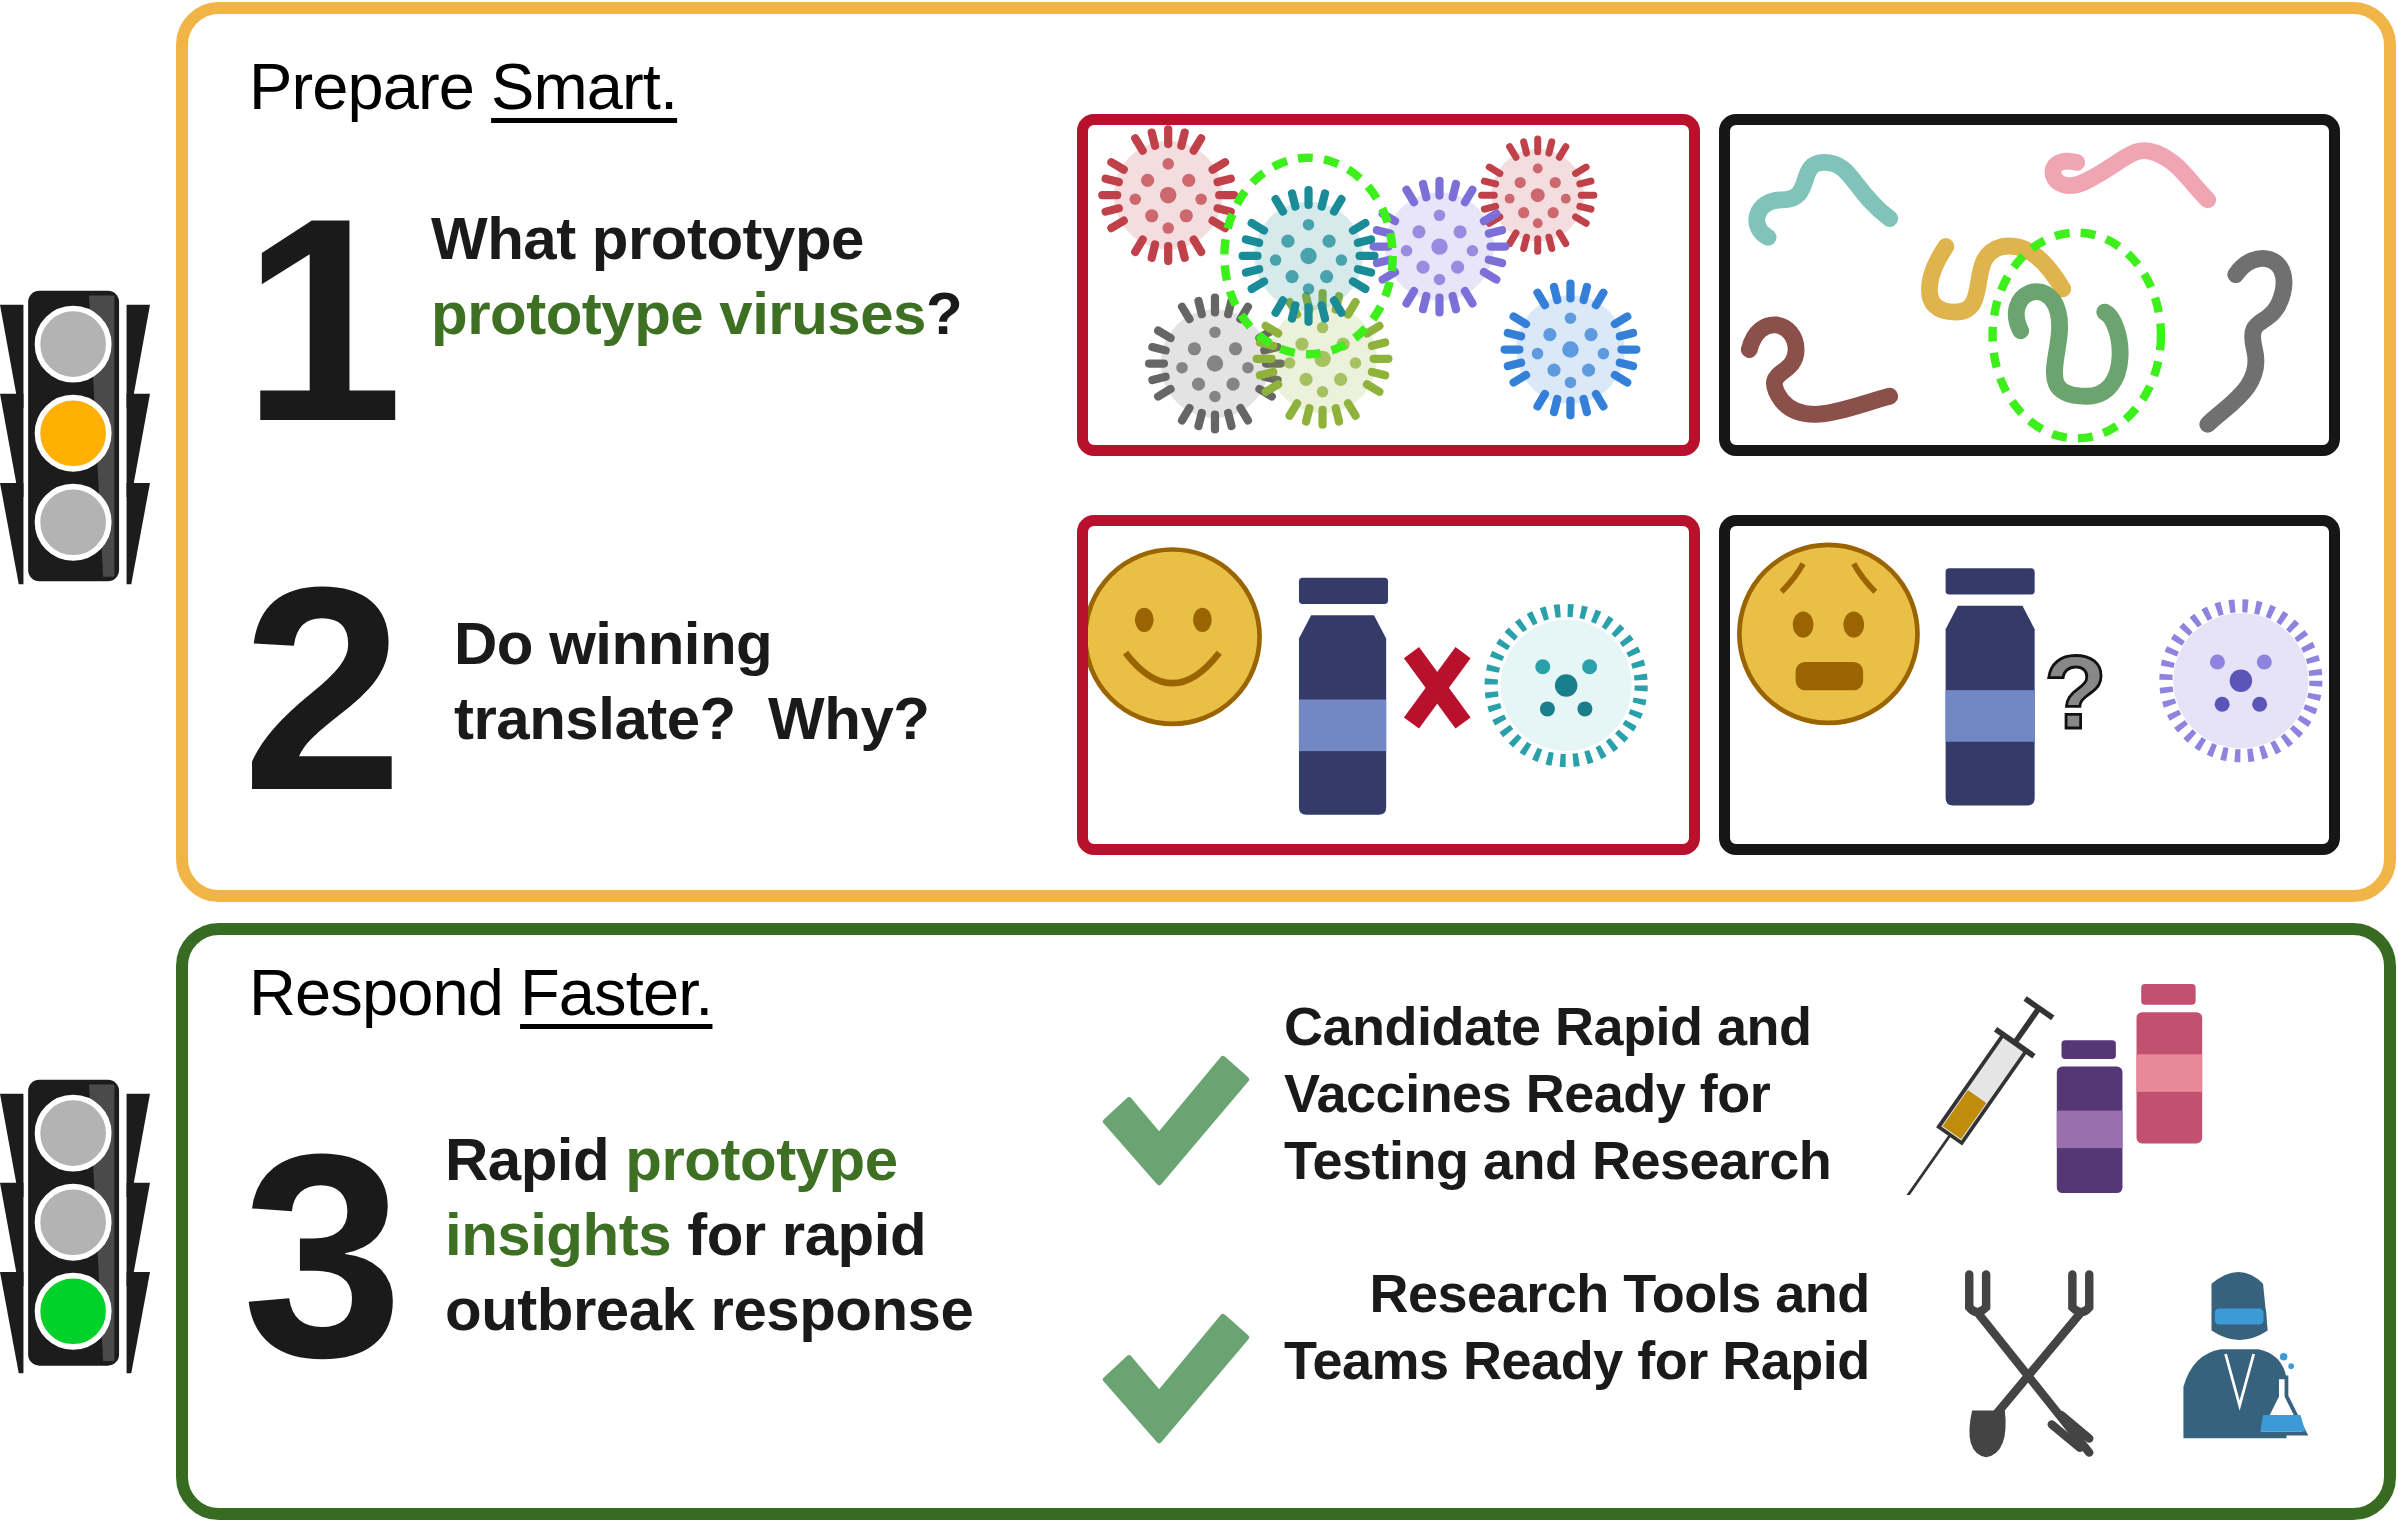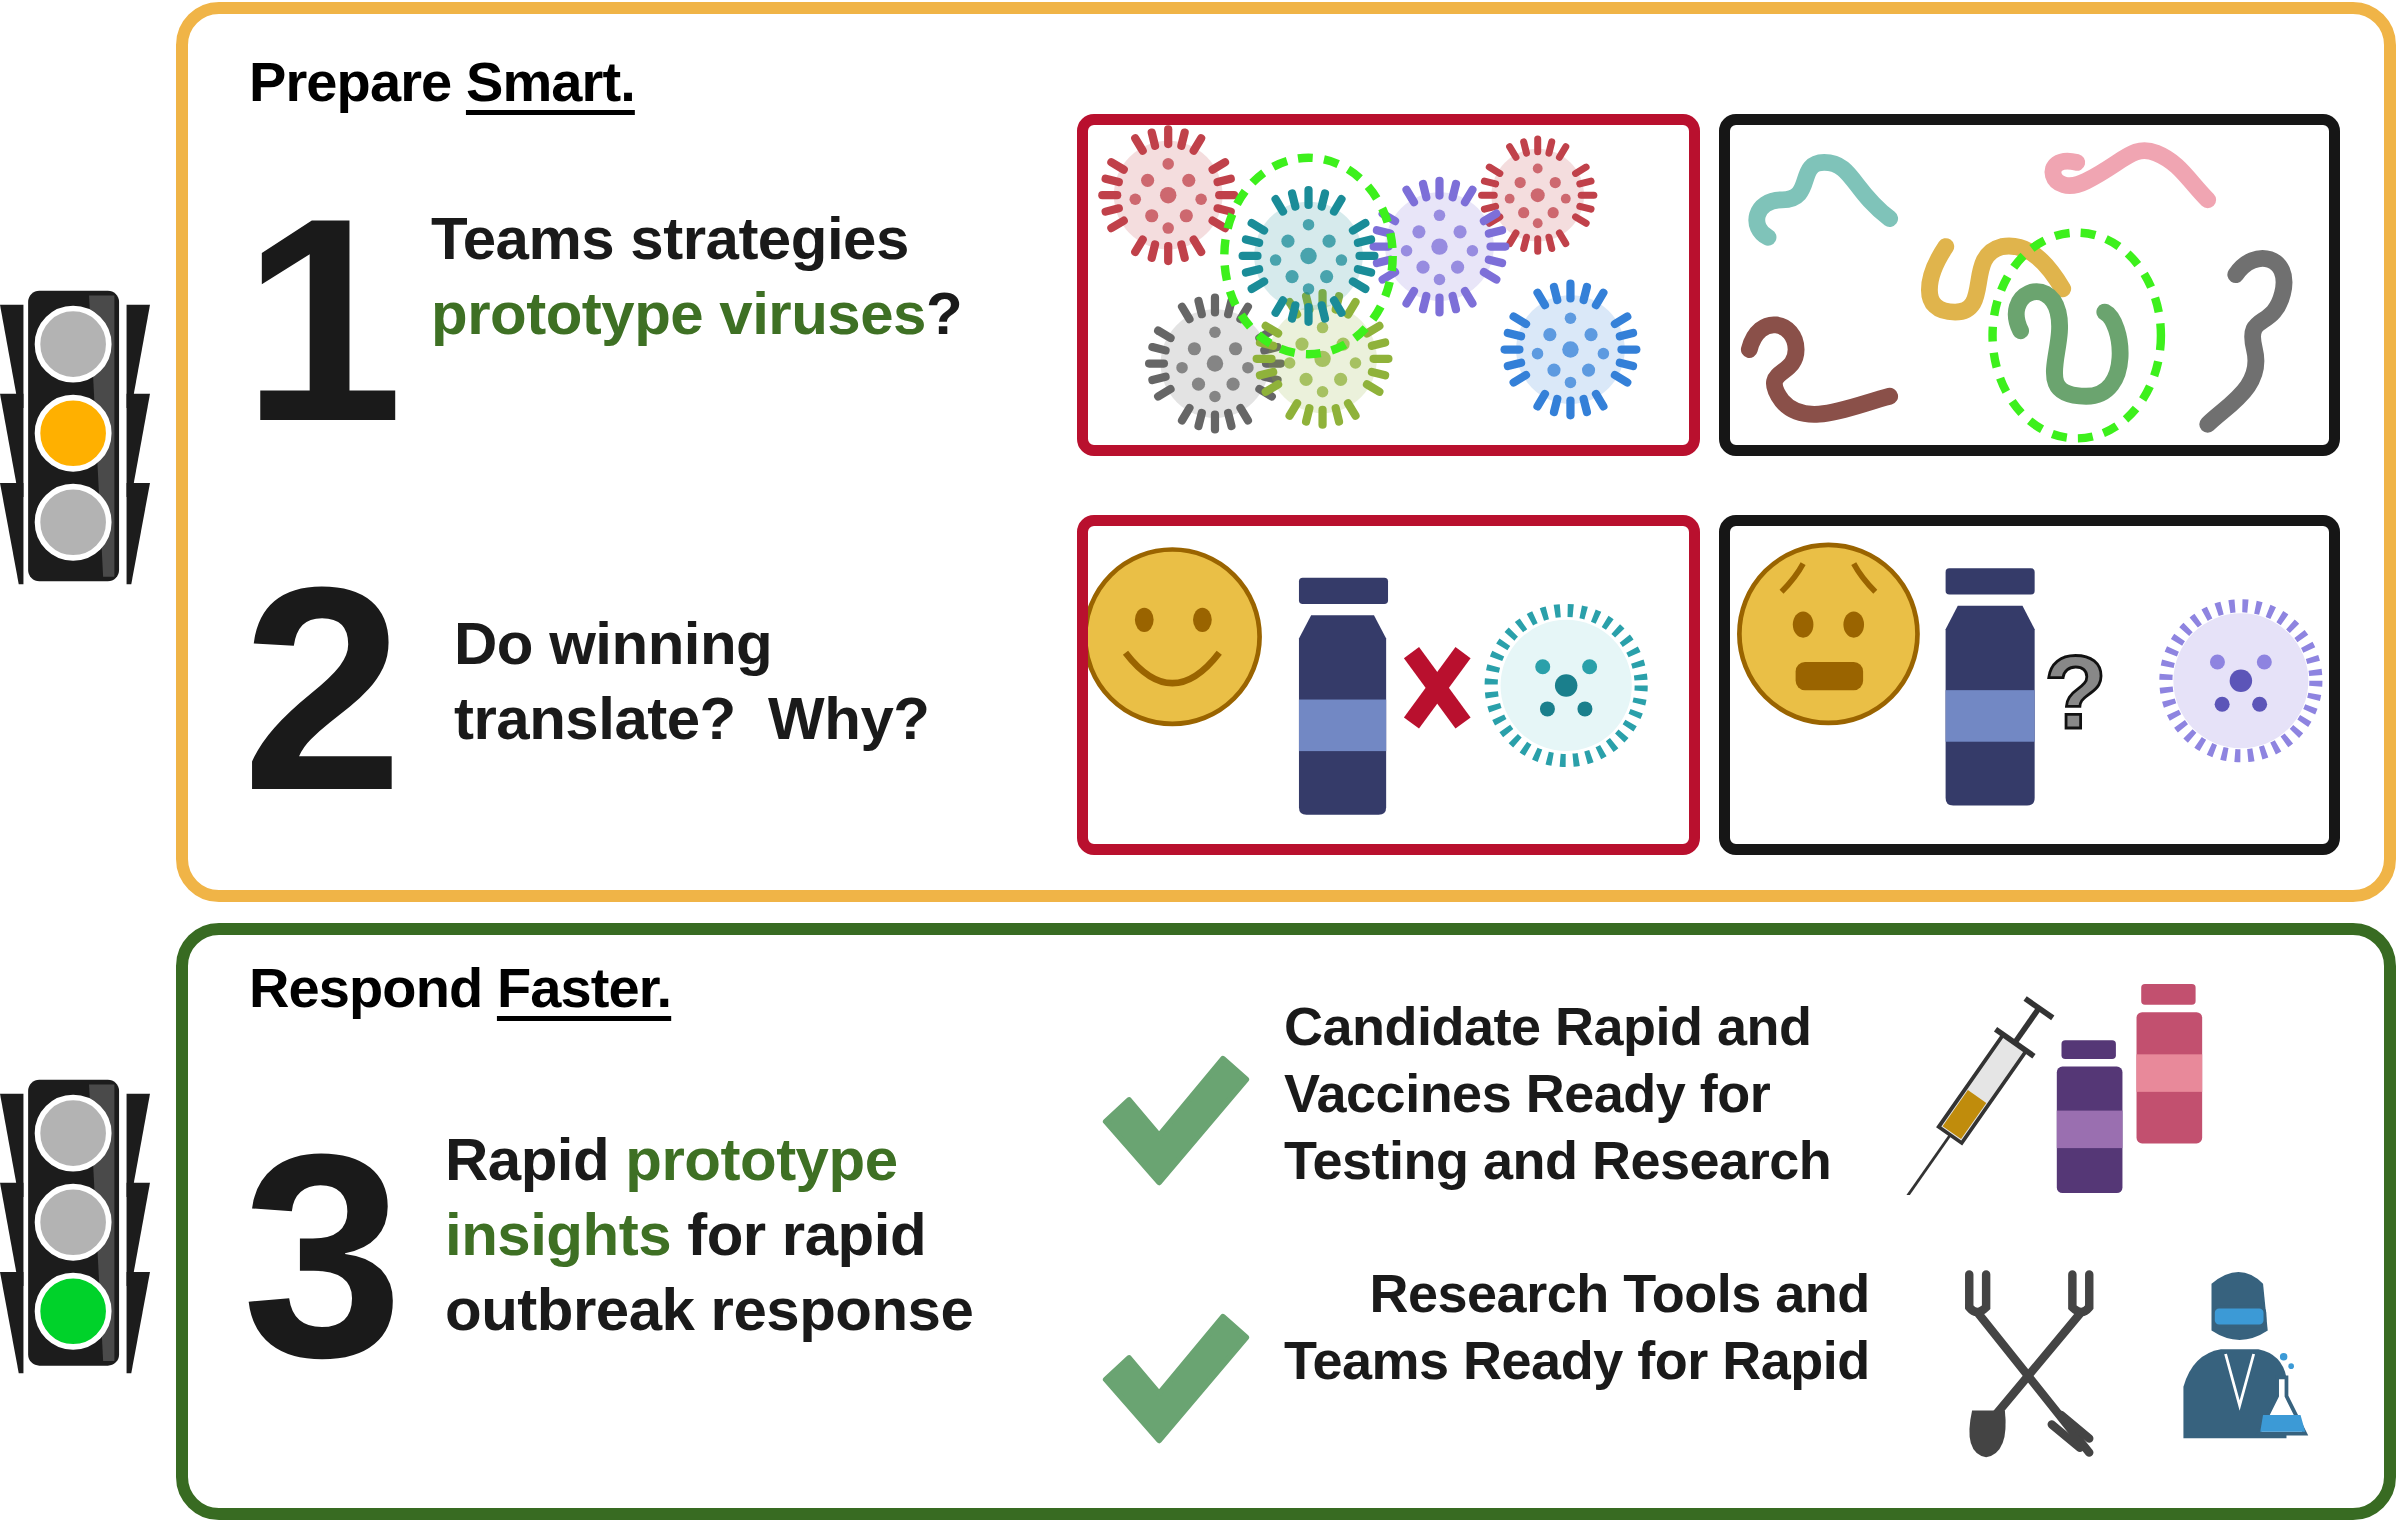--- a/index.html
+++ b/index.html
@@ -4,21 +4,21 @@
 <style>
   html, body { margin: 0; padding: 0; background: #ffffff; }
   body { width: 2399px; height: 1522px; position: relative; overflow: hidden;
          font-family: "Liberation Sans", "DejaVu Sans", sans-serif; color: #1a1a1a; }
   .abs { position: absolute; }
   .box { position: absolute; box-sizing: border-box; background: #fff; }
   .box-prepare { left: 176px; top: 1.9px; width: 2220px; height: 900px;
                  border: 12px solid #f0b447; border-radius: 43px; }
   .box-respond { left: 176px; top: 923px; width: 2220px; height: 597px;
                  border: 12px solid #386b22; border-radius: 43px; }
-  .heading { position: absolute; font-weight: 700; font-size: 56px; letter-spacing: -0.9px; color: #000; line-height: 1; }
+  .heading { position: absolute; font-weight: 400; font-size: 65px; letter-spacing: -0.9px; color: #000; line-height: 1; }
   .heading .ul { text-decoration: underline; text-decoration-thickness: 4.7px; text-underline-offset: 9.4px; }
   .bignum { position: absolute; font-weight: 700; font-size: 290px; line-height: 1; color: #1a1a1a; letter-spacing: -5.6px; }
   .q { position: absolute; font-weight: 700; font-size: 60px; line-height: 75px; color: #1a1a1a; letter-spacing: -0.5px; }
   .green-t { color: #3e7024; }
   .panel { position: absolute; box-sizing: border-box; background: #fff; border-radius: 17px; border-width: 11.2px; border-style: solid; }
   .panel-red { border-color: #b9102e; }
   .panel-black { border-color: #161616; }
   .item { position: absolute; font-weight: 700; font-size: 54px; line-height: 67px; color: #1a1a1a; letter-spacing: -0.5px; }
   svg { display: block; }
 </style>
@@ -58,21 +58,21 @@
 </div>
 
 <div class="box box-prepare"></div>
 
 <div class="heading" style="left:249px;top:54px;">
   <span style="white-space:pre;">Prepare </span><span class="ul">Smart.</span>
 </div>
 
 <div class="bignum" style="left:242px;top:174px;">1</div>
 <div class="q" style="left:431px;top:201px;">
-  <div>Teams strategies</div>
+  <div>What prototype</div>
   <div><span class="green-t">prototype viruses</span><span>?</span></div>
 </div>
 
 <div class="bignum" style="left:242px;top:543px;">2</div>
 <div class="q" style="left:454px;top:586px;margin-top:20px;">
   <div>Do winning</div>
   <div style="white-space:pre;">translate?  Why?</div>
 </div>
 
 <div class="panel panel-red" style="left:1077px;top:114px;width:623px;height:342px;">

